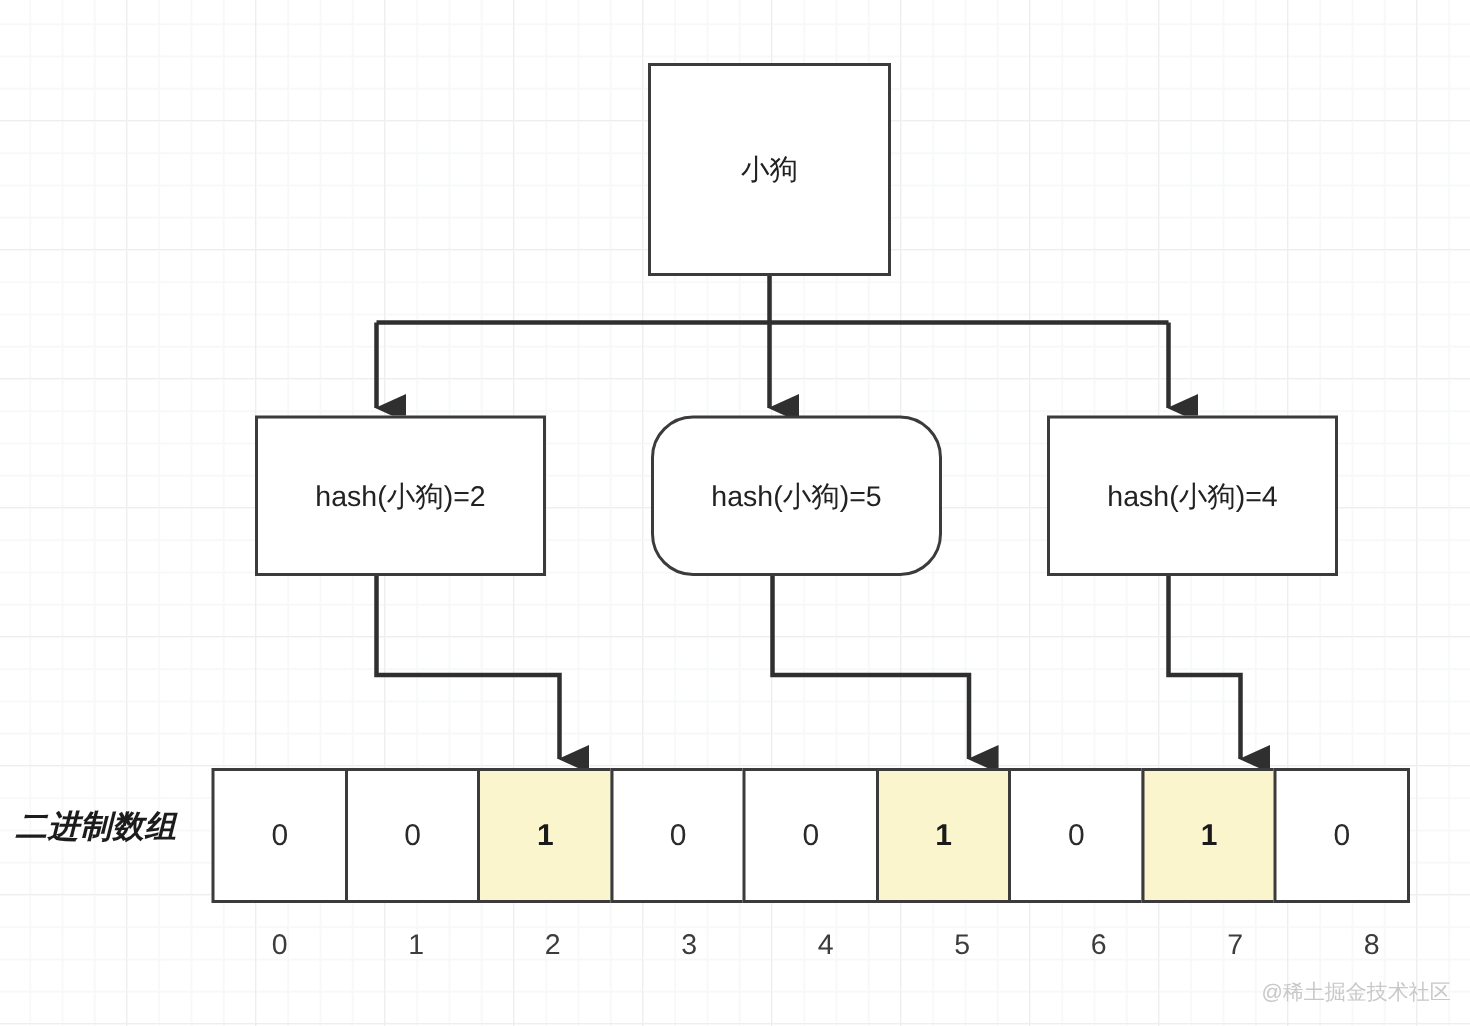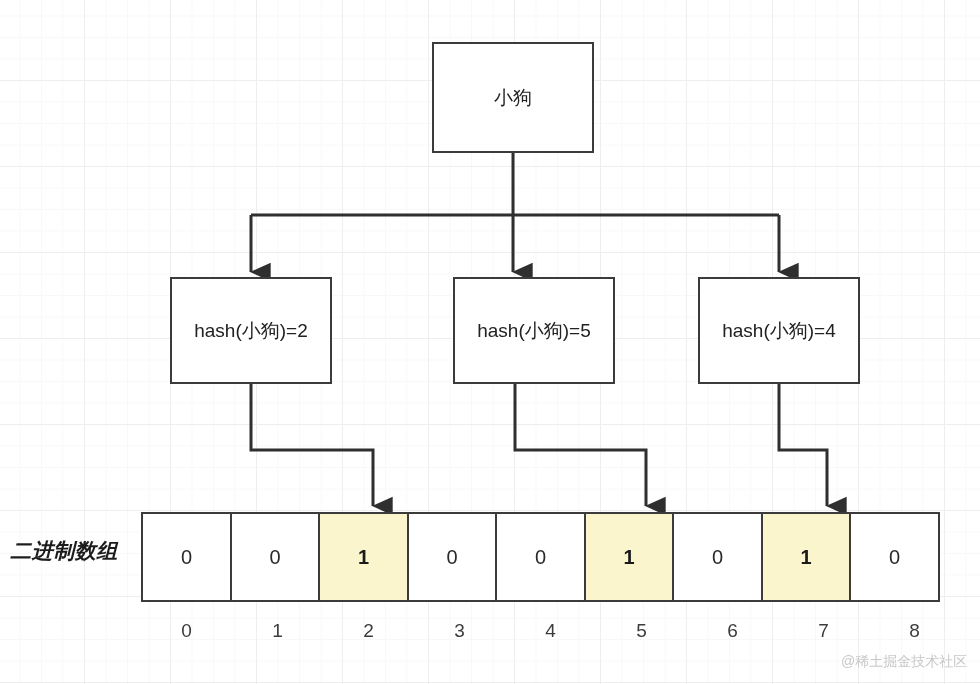--- a/index.html
+++ b/index.html
@@ -45,31 +45,31 @@
     display: flex;
     align-items: center;
     justify-content: center;
     color: #222222;
     z-index: 3;
   }
   #root-node {
     left: 432px;
     top: 42px;
     width: 162px;
-    height: 111px;
+    height: 142px;
     font-size: 19px;
   }
   .hash-node {
     top: 277px;
-    width: 162px;
+    width: 194px;
     height: 107px;
     font-size: 19px;
   }
   #hash-node-0 { left: 170px; }
-  #hash-node-1 { left: 453px; }
+  #hash-node-1 { left: 434px; border-radius: 28px; }
   #hash-node-2 { left: 698px; }
 
   #array-label {
     position: absolute;
     left: 0;
     top: 537px;
     width: 128px;
     text-align: center;
     font-size: 21px;
     font-weight: bold;

